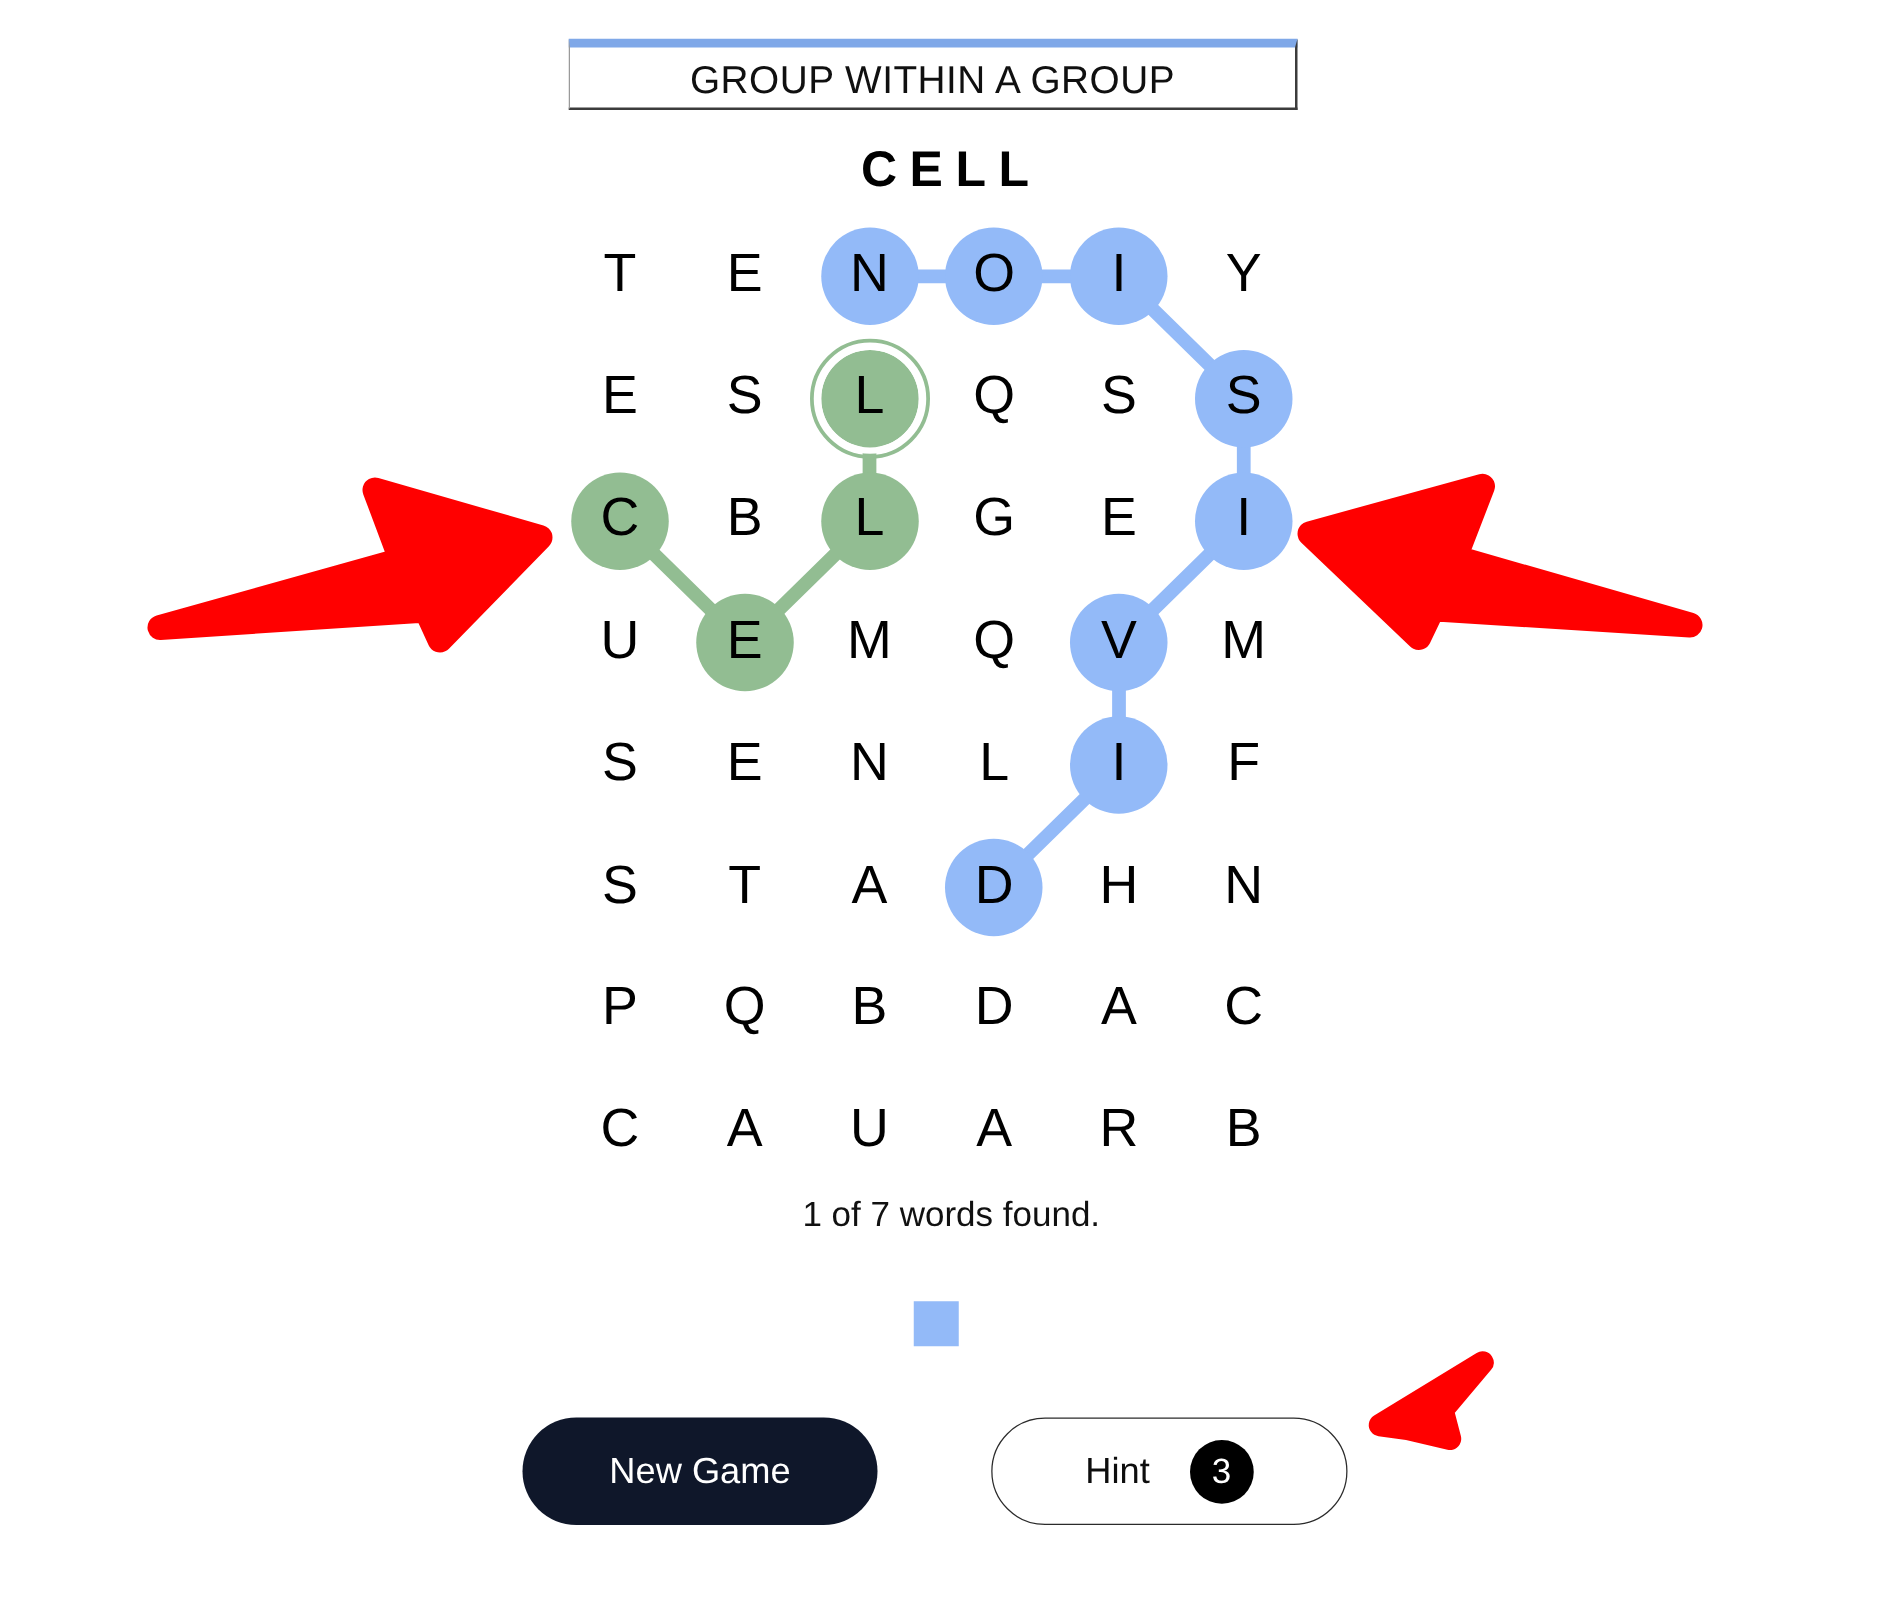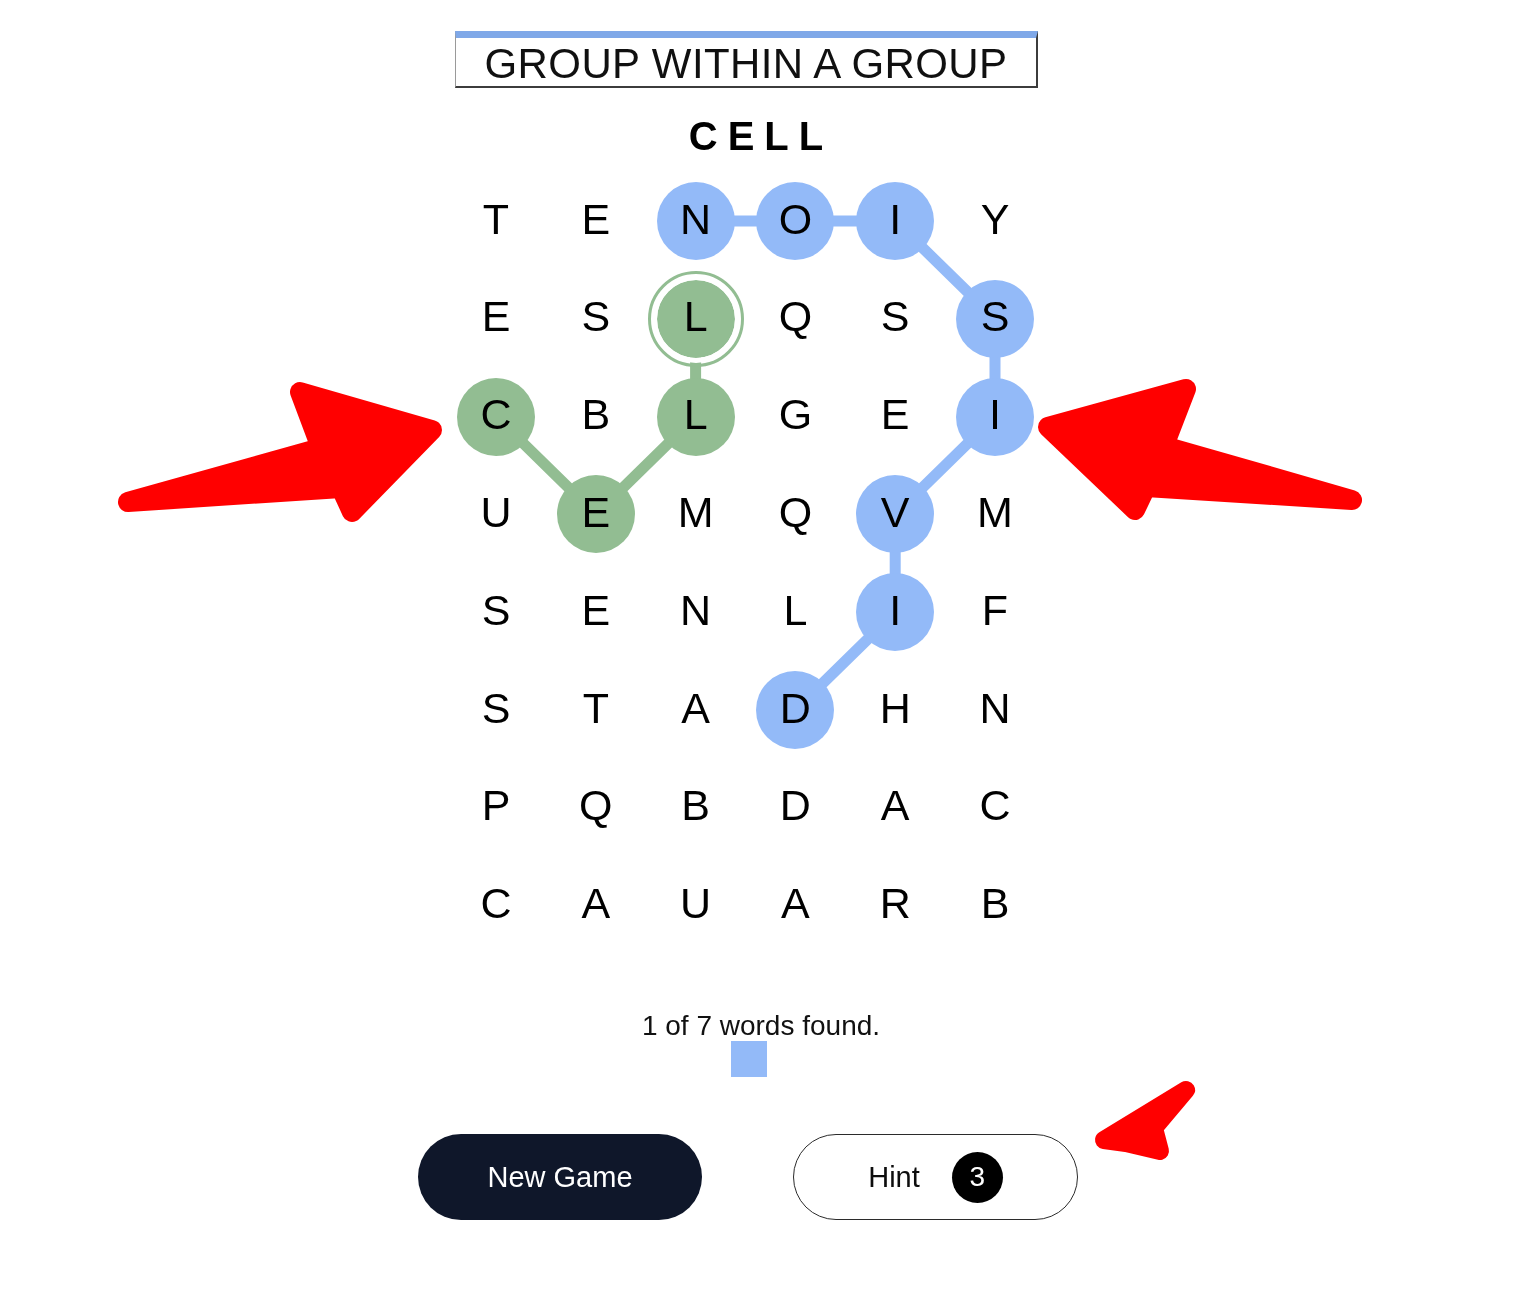--- a/index.html
+++ b/index.html
@@ -27,21 +27,21 @@
     background: #ffffff;
     border-top: 7px solid #7FA8E8;
     border-left: 1px solid #9a9a9a;
     border-right: 2px solid #3c3c3c;
     border-bottom: 2px solid #3c3c3c;
     display: flex;
     align-items: center;
     justify-content: center;
   }
   #category-banner .label {
-    font-size: 42px;
+    font-size: 31px;
     font-weight: 400;
     letter-spacing: 0.4px;
     color: #101010;
     line-height: 1;
     padding-top: 3px;
   }
 
   
   #current-word {
     position: absolute;
@@ -100,21 +100,21 @@
     border-radius: 50%;
     border: 3px solid #79AF79;
     box-sizing: border-box;
     pointer-events: none;
   }
 
   
   #status-text {
     position: absolute;
     left: 0;
-    top: 1010px;
+    top: 956px;
     width: 1522px;
     text-align: center;
     font-size: 28px;
     color: #111111;
   }
 
   
   #legend-swatch {
     position: absolute;
     left: 731px;

